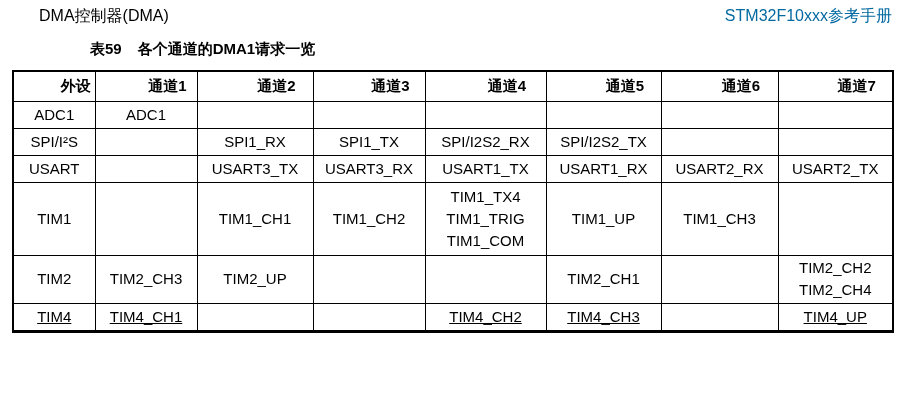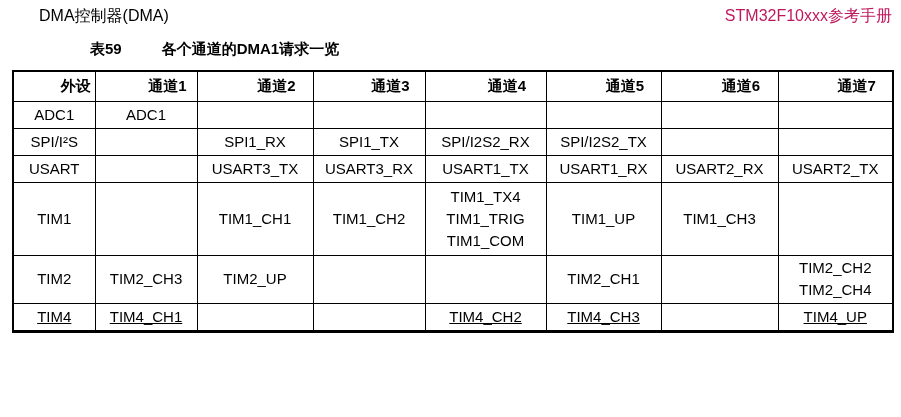--- a/index.html
+++ b/index.html
@@ -11,28 +11,28 @@
     font-family: "Liberation Sans", "DejaVu Sans", sans-serif;
   }
   .page { position: relative; width: 901px; height: 417px; overflow: hidden; }
 
   .hdr-left {
     position: absolute; top: 6px; left: 8px;
     font-size: 16px; color: #000; margin-left: 31px;
   }
   .hdr-right {
     position: absolute; top: 6px; right: 9px;
-    font-size: 16px; color: #be185d;
+    font-size: 16px; color: #0369a1;
   }
 
   .caption {
     position: absolute; top: 40px; left: 90px;
     font-size: 15px; font-weight: bold;
   }
-  .caption .cap-title { margin-left: 40px; }
+  .caption .cap-title { margin-left: 16px; }
 
   table.dma {
     position: absolute; top: 70px; left: 12px;
     border-collapse: collapse;
     table-layout: fixed;
     border: 2px solid #000;
     border-bottom-width: 3px;
   }
   table.dma th, table.dma td {
     border: 1px solid #000;

